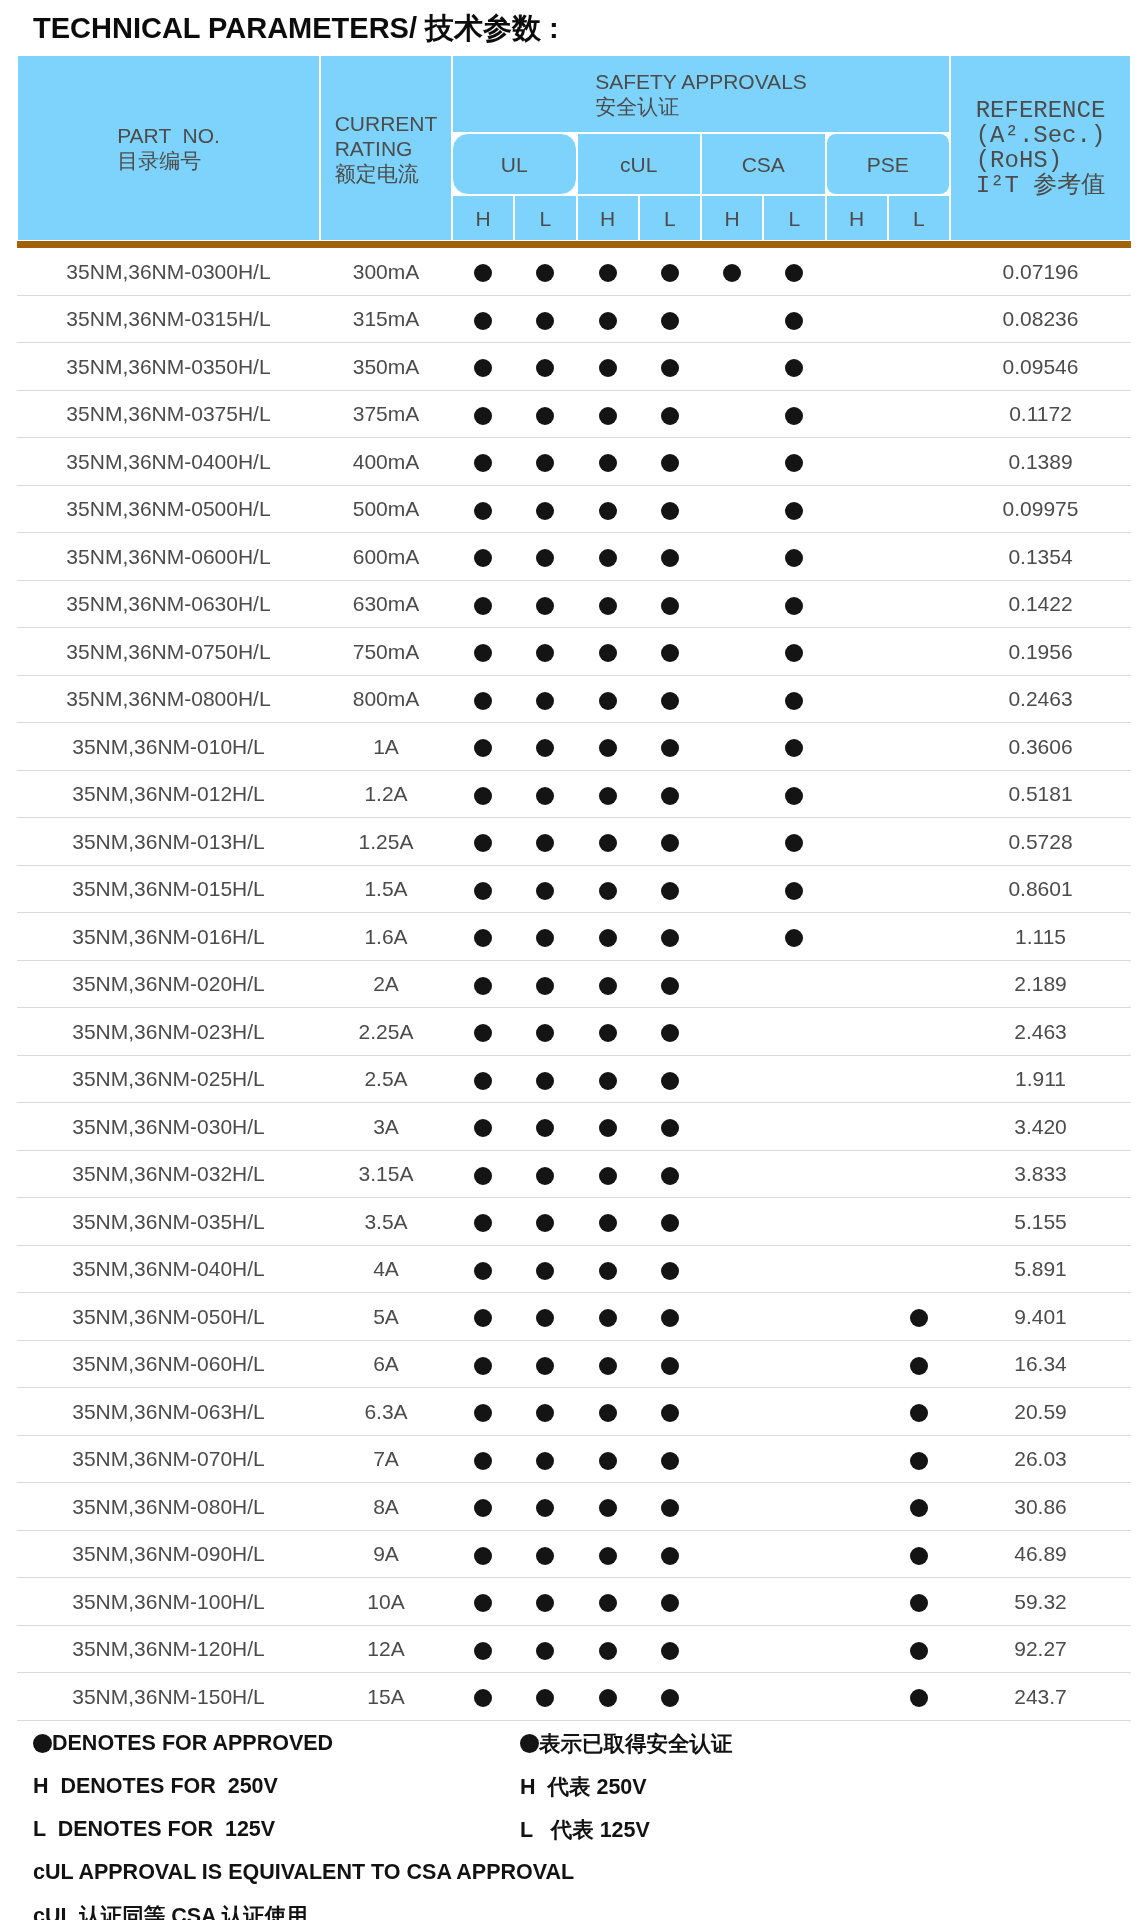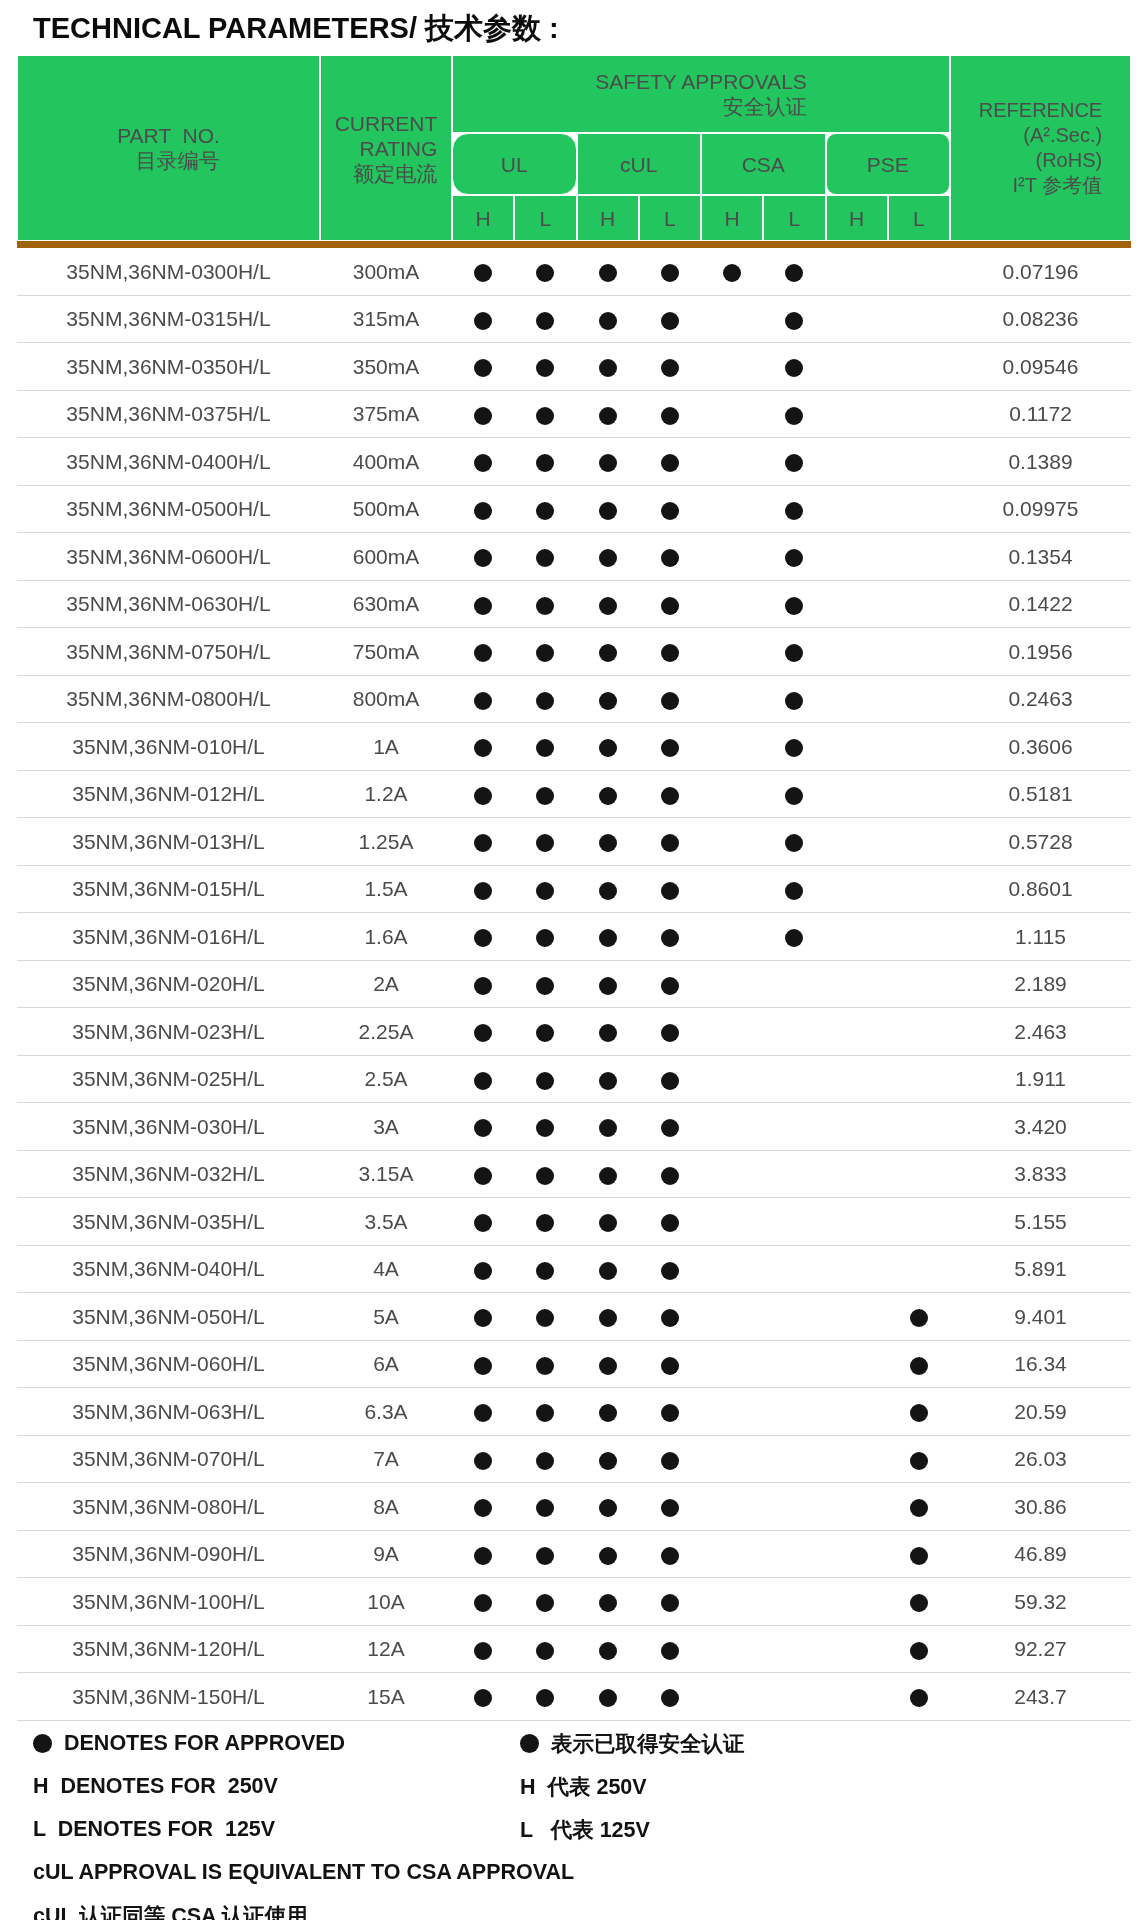--- a/index.html
+++ b/index.html
@@ -13,33 +13,33 @@
     position:absolute;left:33px;top:9px;
     font-size:29px;font-weight:bold;color:#0c0c0c;white-space:pre-wrap;
   }
   .tbl{position:absolute;left:17px;top:55px;width:1114px;}
   .thead{
     display:grid;
     grid-template-columns:303px 132px repeat(8,62.25px) 181px;
     grid-template-rows:78px 62px 46px;
   }
   .th{
-    background:#22c55e;border:1px solid #ffffff;box-sizing:border-box;
+    background:#7dd3fc;border:1px solid #ffffff;box-sizing:border-box;
     display:flex;align-items:center;justify-content:center;
-    text-align:right;color:#4c4c4c;font-size:21px;line-height:25px;
+    text-align:left;color:#4c4c4c;font-size:21px;line-height:25px;
     white-space:pre-wrap;
   }
   .c-part{grid-column:1;grid-row:1/4;}
   .c-rating{grid-column:2;grid-row:1/4;}
   .c-safety{grid-column:3/11;grid-row:1;}
   .c-ul{grid-column:3/5;grid-row:2;border-radius:16px;}
   .c-cul{grid-column:5/7;grid-row:2;}
   .c-csa{grid-column:7/9;grid-row:2;}
   .c-pse{grid-column:9/11;grid-row:2;border-radius:10px;}
-  .c-ref{grid-column:11;grid-row:1/4;font-size:20px;}
+  .c-ref{grid-column:11;grid-row:1/4;font-size:24px;font-family:Liberation Mono, monospace;}
   .hl{grid-row:3;}
   .hl.s3{grid-column:3}.hl.s4{grid-column:4}.hl.s5{grid-column:5}.hl.s6{grid-column:6}
   .hl.s7{grid-column:7}.hl.s8{grid-column:8}.hl.s9{grid-column:9}.hl.s10{grid-column:10}
   .tbody{border-top:7px solid #a16207;}
   .row{
     display:grid;
     grid-template-columns:303px 132px repeat(8,62.25px) 181px;
     height:47.5px;box-sizing:border-box;
     border-bottom:1px solid #d9d9d9;
     align-items:center;
@@ -54,21 +54,21 @@
   }
   .legend{
     position:absolute;left:33px;top:1722px;width:1090px;
     font-weight:bold;font-size:21.5px;color:#121212;
   }
   .lrow{
     display:grid;grid-template-columns:487px 1fr;
     height:43px;align-items:center;white-space:pre-wrap;
   }
   .lrow.single{grid-template-columns:1fr;}
-  .lcell{display:flex;align-items:center;gap:12px;}
+  .lcell{display:flex;align-items:center;}
   .ldot{
     width:19px;height:19px;border-radius:50%;
     background:#141414;display:inline-block;flex:0 0 auto;
   }
 </style>
 </head>
 <body>
 
 <div class="page">
 

